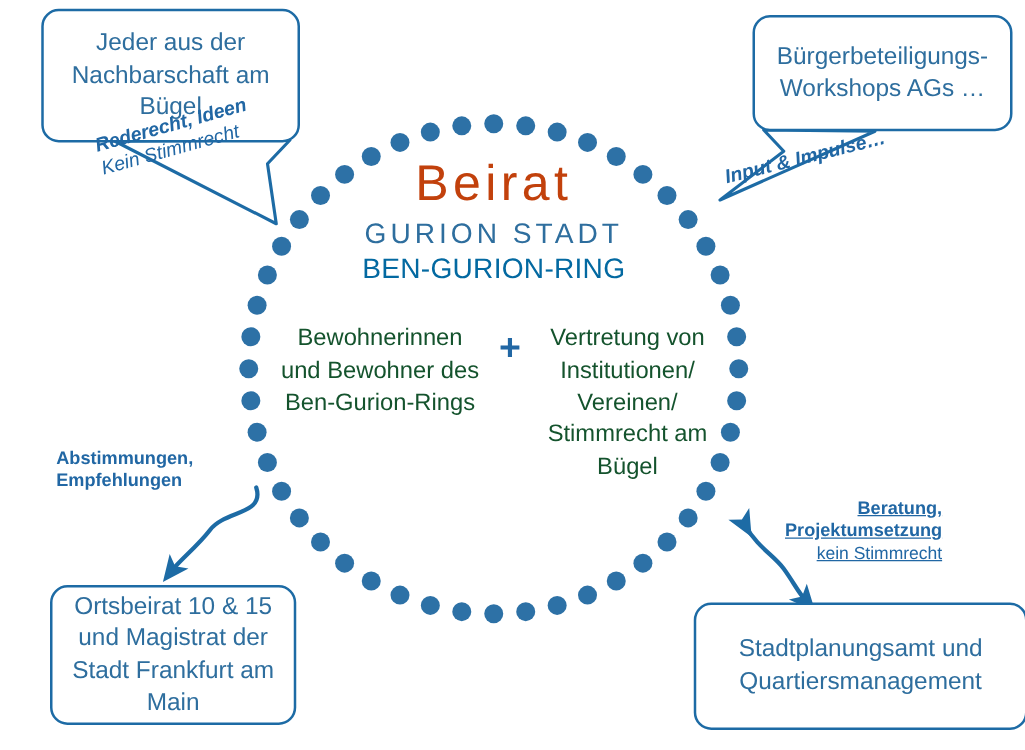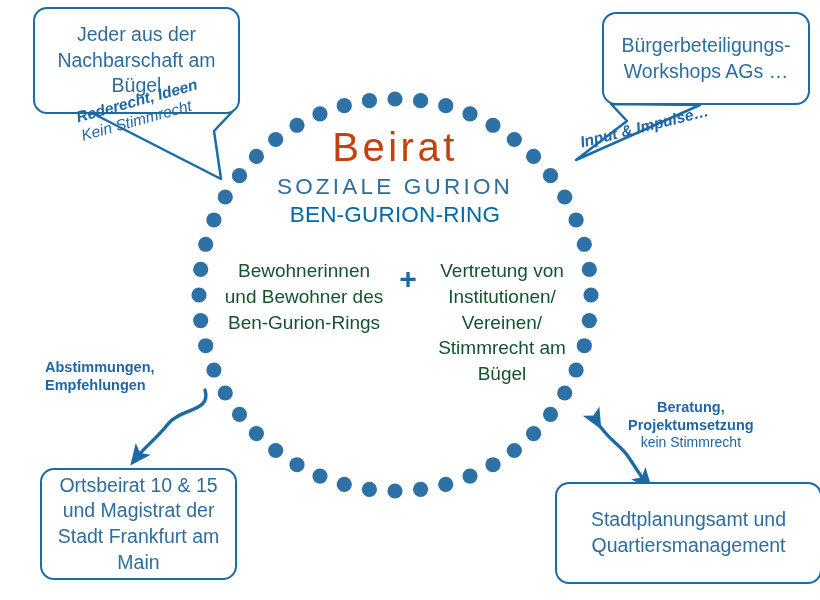--- a/index.html
+++ b/index.html
@@ -140,21 +140,22 @@
   #lbl-abstimmungen {
     left: 45px; top: 358px;
     font-size: 14.5px;
     font-weight: bold;
     text-align: left;
   }
 
   #lbl-beratung {
     left: 628px; top: 398px;
     font-size: 14.5px;
-    text-align: center;
+    text-align: right;
+    text-decoration: underline;
   }
   #lbl-beratung .b1, #lbl-beratung .b2 { font-weight: bold; }
   #lbl-beratung .b3 { font-weight: 400; font-size: 14px; }
 </style>
 </head>
 <body>
 
 <div id="stage">
 
   <svg class="layer" id="ring-layer" viewBox="0 0 820 600">
@@ -235,21 +236,21 @@
   <div class="bubble-box" id="box-ortsbeirat">
     <div class="inner">Ortsbeirat 10 &amp; 15 und Magistrat der Stadt Frankfurt am Main</div>
   </div>
 
   <div class="bubble-box" id="box-stadtplanung">
     <div class="inner">Stadtplanungsamt und Quartiersmanagement</div>
   </div>
 
   <div class="center-block" id="title-block">
     <div id="title-main">Beirat</div>
-    <div id="title-sub1">SOZIALE GURION</div>
+    <div id="title-sub1">GURION STADT</div>
     <div id="title-sub2">BEN-GURION-RING</div>
   </div>
 
   <div id="body-row">
     <div class="body-col" id="body-left">Bewohnerinnen und Bewohner des Ben-Gurion-Rings</div>
     <div id="plus-sign">+</div>
     <div class="body-col" id="body-right">Vertretung von Institutionen/ Vereinen/ Stimmrecht am Bügel</div>
   </div>
 
 

